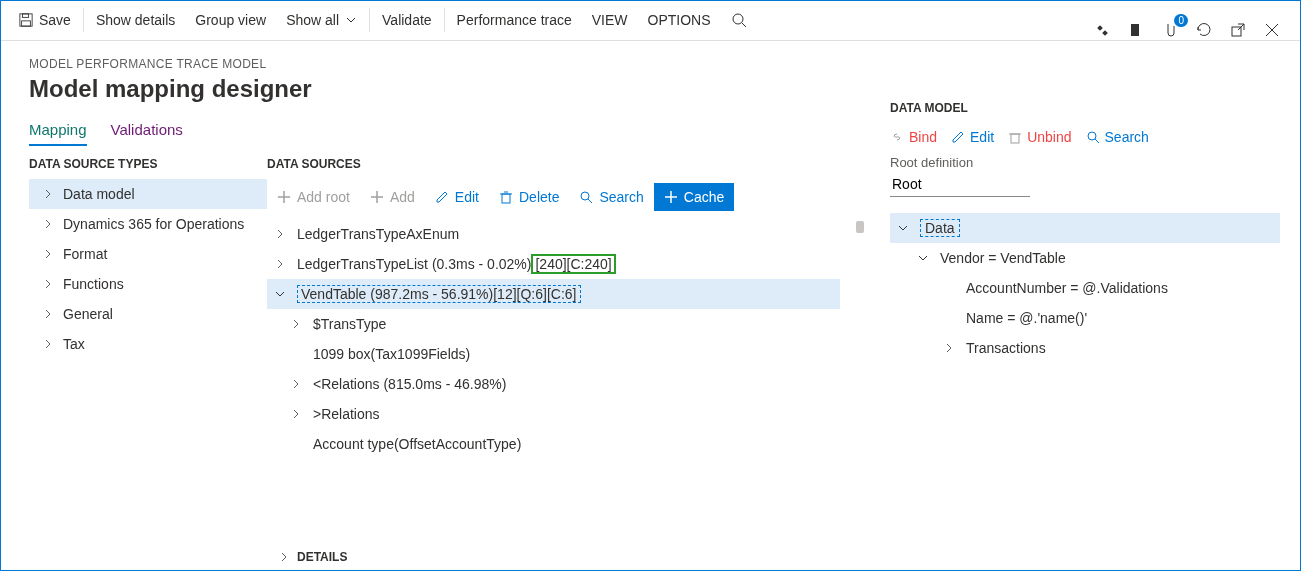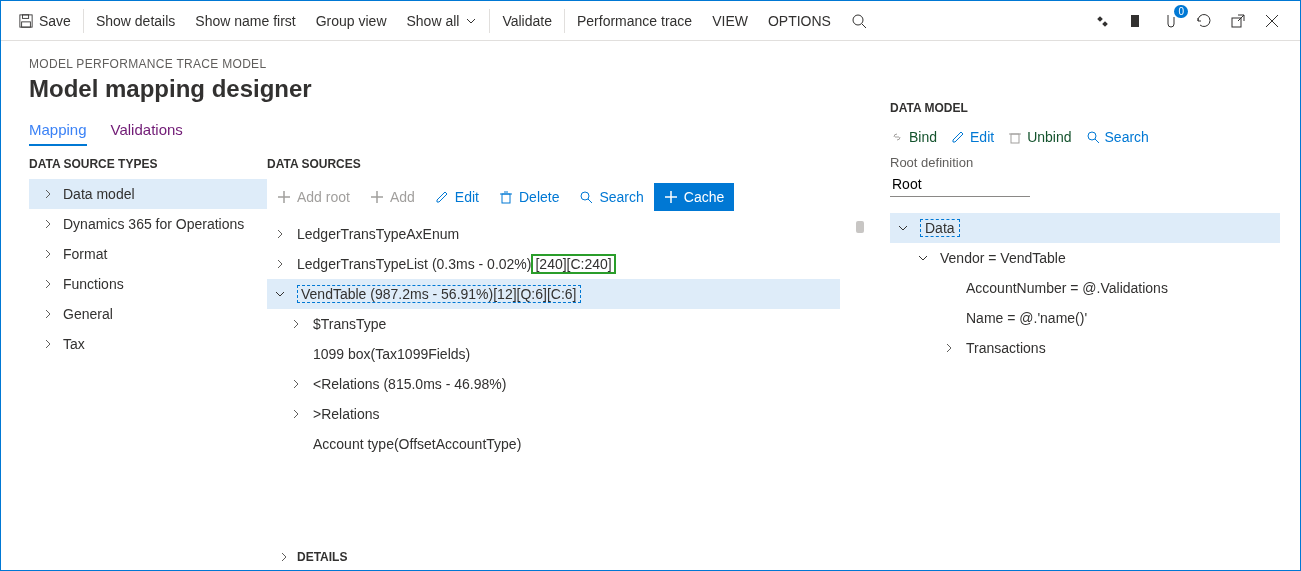--- a/index.html
+++ b/index.html
@@ -1,34 +1,34 @@
 <!DOCTYPE html>
 <html><head>
 <meta charset="utf-8">
 <style>
   * { margin: 0; padding: 0; box-sizing: border-box; }
   body { font-family: "Segoe UI", sans-serif; font-size: 14px; color: #323130; background: #fff; width: 1301px; height: 571px; border: 1px solid #0078D4; overflow: hidden; }
 
-  .topbar { display: flex; align-items: center; height: 40px; border-bottom: 1px solid #e1dfdd; padding: 0 8px; }
+  .topbar { display: flex; align-items: flex-end; height: 40px; border-bottom: 1px solid #e1dfdd; padding: 0 8px; }
   .topbar-left { display: flex; align-items: center; flex: 1; }
   .topbar-item { display: flex; align-items: center; padding: 0 10px; height: 40px; cursor: pointer; color: #323130; font-size: 14px; }
   .topbar-item.save svg { margin-right: 6px; }
   .divider { width: 1px; height: 24px; background: #e1dfdd; margin: 0 2px; }
   .topbar-right { display: flex; align-items: center; gap: 14px; padding-right: 10px; }
   .icon-btn { display: flex; align-items: center; justify-content: center; width: 20px; height: 20px; cursor: pointer; }
   .badge-wrap { position: relative; }
   .badge { position: absolute; top: -6px; right: -8px; background: #0078D4; color: #fff; border-radius: 8px; font-size: 10px; padding: 0 4px; line-height: 13px; }
 
   .content { display: flex; height: calc(100% - 40px); }
   .main { flex: 1; padding: 16px 0 0 28px; display: flex; flex-direction: column; }
   .breadcrumb { font-size: 12px; color: #605e5c; letter-spacing: .3px; }
   .page-title { font-size: 24px; font-weight: 600; margin-top: 4px; }
   .tabs { display: flex; gap: 24px; margin-top: 18px; border-bottom: 1px solid transparent; }
   .tab { font-size: 15px; padding-bottom: 6px; cursor: pointer; color: #701a75; }
-  .tab.active { color: #3b82f6; border-bottom: 2px solid #0078D4; }
+  .tab.active { color: #0f766e; border-bottom: 2px solid #0078D4; }
 
   .columns { display: flex; flex: 1; margin-top: 10px; overflow: hidden; }
   .col { display: flex; flex-direction: column; }
   .col-types { width: 238px; }
   .col-sources { flex: 1; }
   .col-title { font-size: 12px; font-weight: 700; color: #323130; margin-bottom: 8px; }
 
   .tree-item { display: flex; align-items: center; height: 30px; padding-left: 14px; cursor: pointer; }
   .tree-item.sel { background: #deecf9; }
   .caret { width: 10px; height: 10px; margin-right: 10px; }
@@ -51,21 +51,21 @@
   .dashed { border: 1px dashed #0078D4; padding: 0 3px; }
   .scrollbar-thumb { position: absolute; right: 6px; width: 8px; height: 12px; background: #c8c6c4; border-radius: 2px; }
 
   .details { font-size: 12px; font-weight: 600; margin-left: 12px; margin-bottom: 6px; display: flex; align-items: center; }
   .details .caret { margin-right: 8px; }
 
   .rightpanel { width: 430px; padding: 60px 20px 0 20px; }
   .rp-title { font-size: 12px; font-weight: 600; margin-bottom: 14px; }
   .rp-toolbar { display: flex; gap: 14px; margin-bottom: 10px; }
   .rp-tbtn { display: flex; align-items: center; gap: 5px; font-size: 14px; cursor: pointer; }
-  .rp-tbtn.disabled { color: #14532d; }
+  .rp-tbtn.disabled { color: #ef4444; }
   .rp-tbtn.link { color: #0078D4; }
   .rp-label { font-size: 13px; color: #605e5c; margin-bottom: 2px; }
   .rp-input { border: none; border-bottom: 1px solid #8a8886; padding: 4px 2px; font-size: 14px; width: 140px; background: transparent; margin-bottom: 16px; }
   .rp-tree { }
   .rp-row { display: flex; align-items: center; height: 30px; cursor: pointer; }
   .rp-row.l0 { padding-left: 8px; }
   .rp-row.l1 { padding-left: 28px; }
   .rp-row.l2 { padding-left: 54px; }
   .rp-row.sel { background: #deecf9; }
   .rp-caret { width: 10px; margin-right: 12px; }
@@ -85,23 +85,20 @@
           <rect x="4" y="1" width="7" height="4"></rect>
           <rect x="3" y="9" width="10" height="6"></rect>
         </svg>
       <span>Save</span>
     </div>
     <div class="divider"></div>
     <div class="topbar-item">
         <span>Show details</span>
       </div>
     <div class="topbar-item">
-        <span>Show name first</span>
-      </div>
-    <div class="topbar-item">
         <span>Group view</span>
       </div>
     <div class="topbar-item">
       <span>Show all</span>
       <svg width="12" height="12" viewBox="0 0 12 12" fill="none" stroke="#323130" stroke-width="1" style="margin-left:6px">
           <polyline points="2,4 6,8 10,4"></polyline>
         </svg>
     </div>
     <div class="divider"></div>
     <div class="topbar-item">

